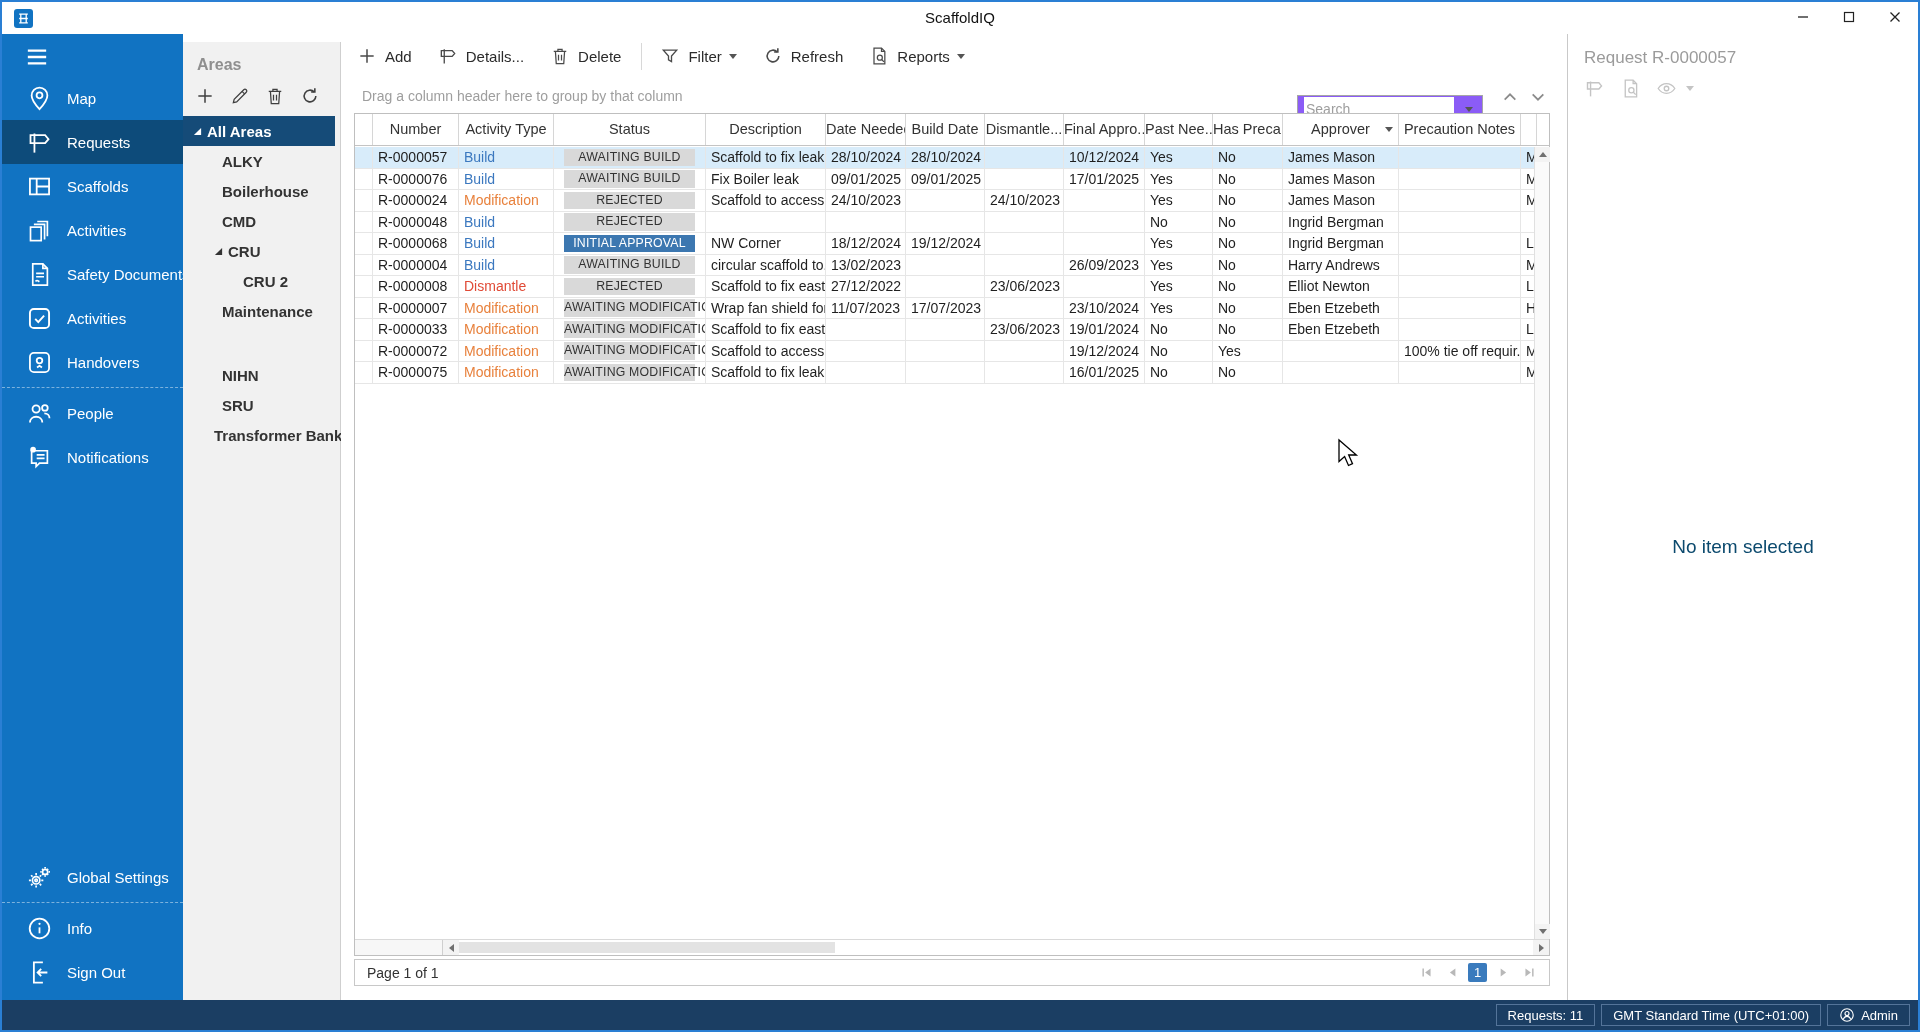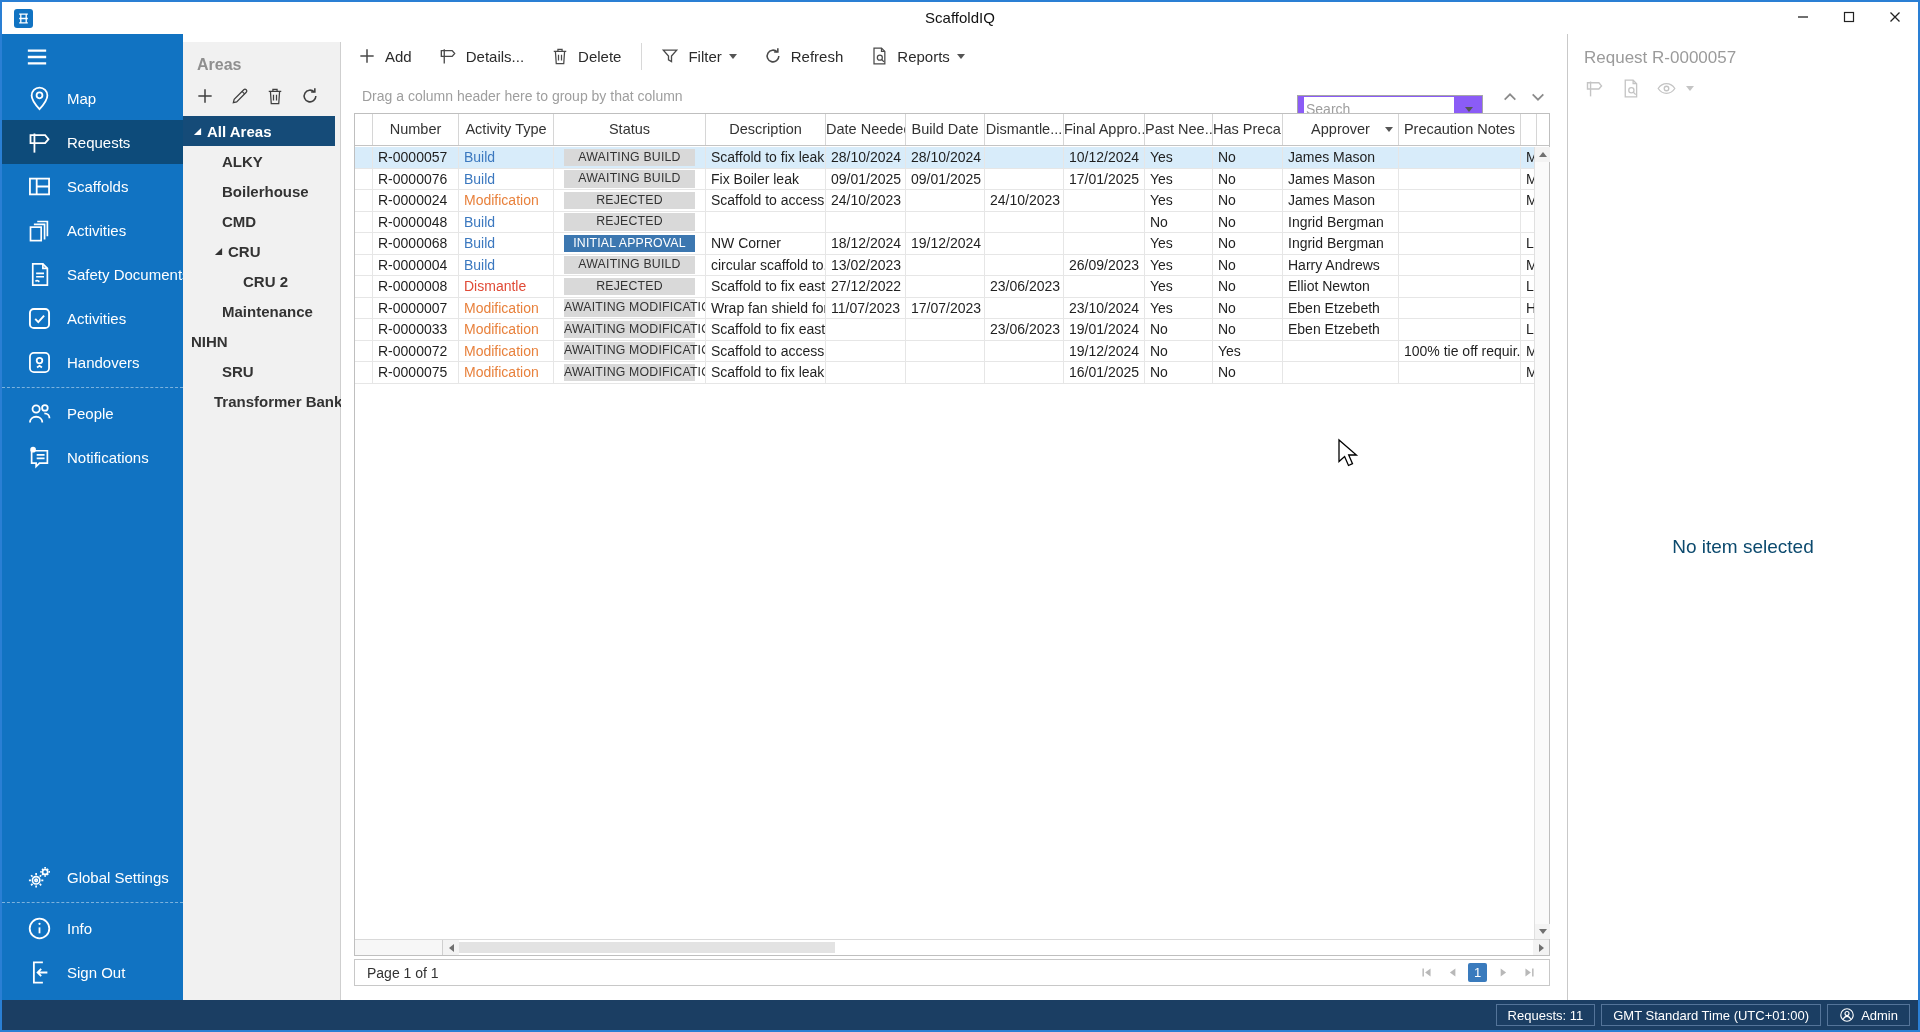--- a/index.html
+++ b/index.html
@@ -331,21 +331,21 @@
           <span>CRU</span>
         </div>
         <div class="tree-row" style="padding-left: 52px;">
           <span class="tree-spacer"></span>
           <span>CRU 2</span>
         </div>
         <div class="tree-row" style="padding-left: 31px;">
           <span class="tree-spacer"></span>
           <span>Maintenance</span>
         </div>
-        <div class="tree-row" style="">
+        <div class="tree-row" style="padding-left: 31px; margin-top: 34px;">
           <span class="tree-spacer"></span>
           <span>NIHN</span>
         </div>
         <div class="tree-row" style="padding-left: 31px; text-align: center;">
           <span class="tree-spacer"></span>
           <span>SRU</span>
         </div>
         <div class="tree-row" style="padding-left: 31px;">
           <span class="tree-spacer"></span>
           <span>Transformer Bank</span>

